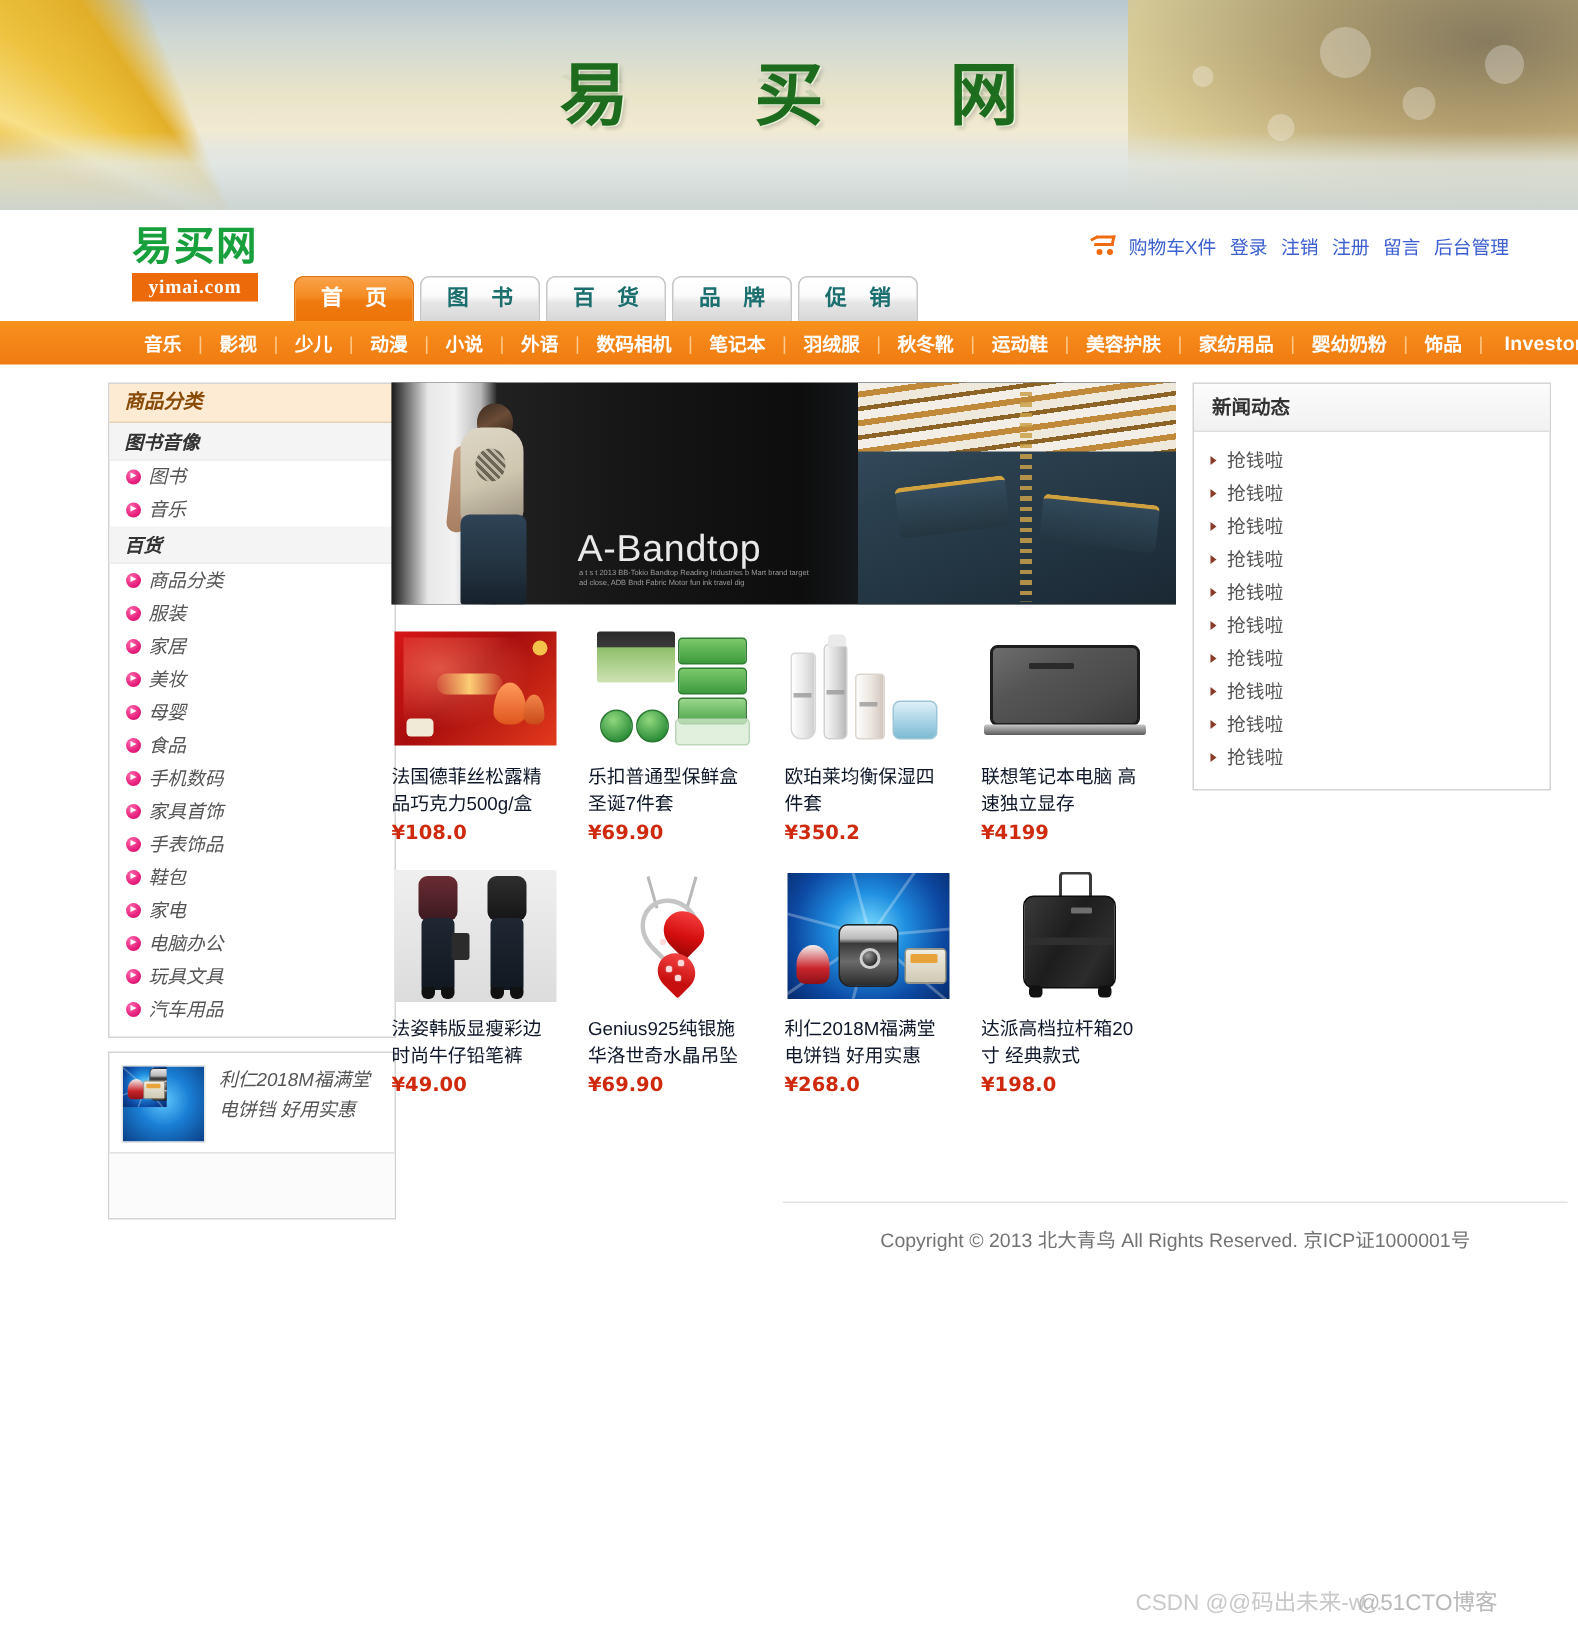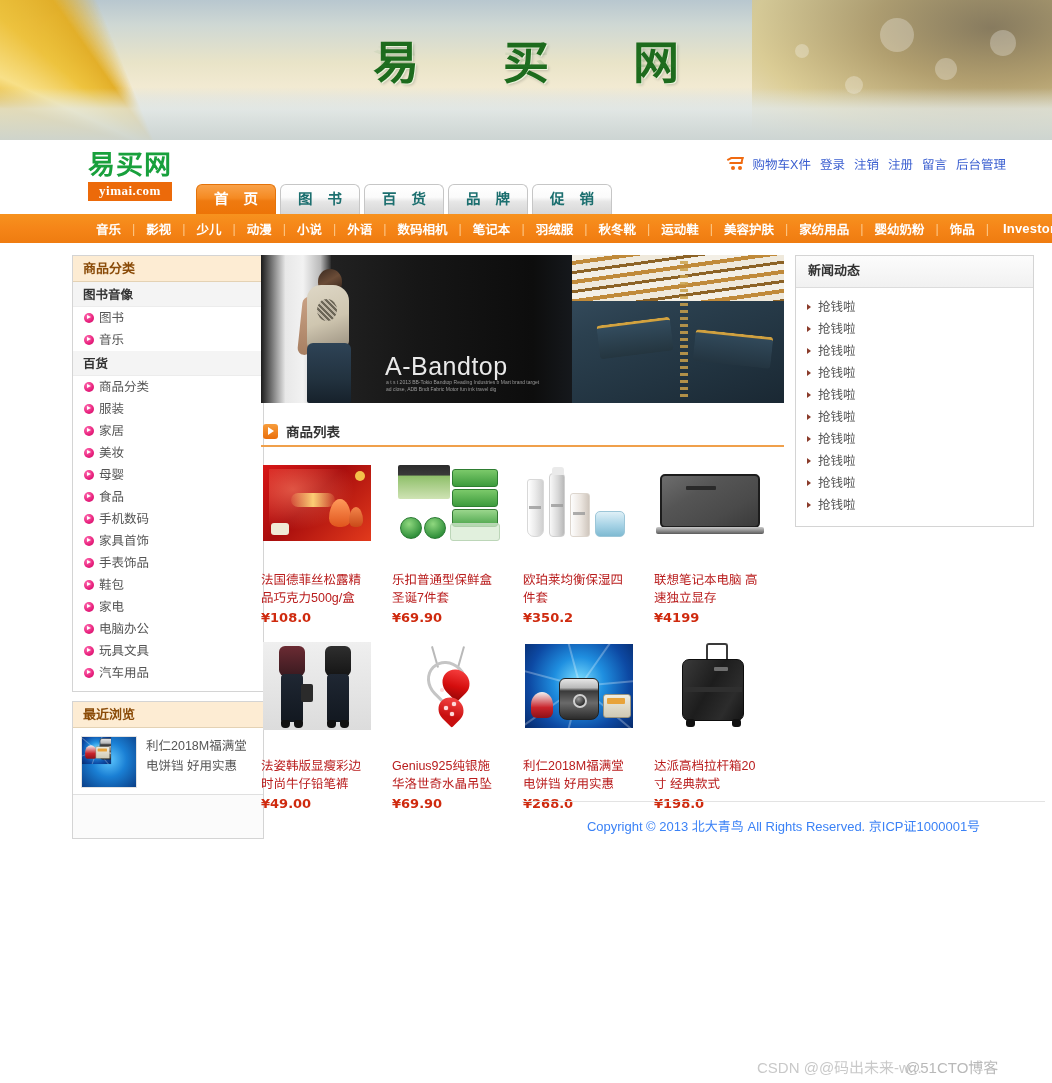--- a/index.html
+++ b/index.html
@@ -125,21 +125,21 @@
     background: linear-gradient(180deg,#f7921e 0%,#f58518 50%,#ef7c10 100%);
     display: flex; align-items: center; padding-left: 85px;
     font-size: 12.5px; color: #ffffff; font-weight: bold;
   }
   .subnav a { color:#fff; text-decoration:none; padding: 0 11px; white-space:nowrap; }
   .subnav .sep { color: #fcc98a; font-weight: normal; }
   .subnav a.en { font-size: 13px; letter-spacing: .2px; padding-left: 14px; }
 
   
   .main { position: relative; width: 1052px; padding: 0 0 0 0; background:#fff; }
-  .col-left { position:absolute; left: 72px; top: 12px; width: 192px; }
+  .col-left { position:absolute; left: 72px; top: 12px; width: 192px; font-style: italic; }
   .col-center { position:absolute; left: 261px; top: 12px; width: 523px; }
   .col-right { position:absolute; left: 795px; top: 12px; width: 239px; }
 
   .panel { border: 1px solid #d4d4d4; background:#fff; }
   .panel-head {
     height: 26px; line-height: 26px; padding-left: 10px;
     background: #fdecd3; color: #8a4b08;
     font-size: 13px; font-weight: bold; border-bottom: 1px solid #e4d2b4;
     font-family: "DejaVu Sans", "Liberation Sans", sans-serif;
   }
@@ -254,21 +254,21 @@
   }
   .sec-label {
     font-size: 13.5px; font-weight: bold; color: #333;
     font-family: "DejaVu Sans", "Liberation Sans", sans-serif;
   }
 
   
   .grid { display: grid; grid-template-columns: repeat(4, 1fr); gap: 0px 1px; margin-top: 14px; }
   .product { width: 128px; padding-right: 4px; }
   .p-img { width: 112px; height: 84px; display:flex; align-items:center; justify-content:center; overflow:hidden; }
-  .p-name { margin-top: 26px; font-size: 12.5px; color: #b91c1c; line-height: 18px; width: 108px; }
+  .p-name { margin-top: 8px; font-size: 12.5px; color: #0f172a; line-height: 18px; width: 108px; }
   .p-price {
     margin-top: 3px; font-size: 13px; font-weight: bold; color: #cf2a0e;
     font-family: "DejaVu Sans","Liberation Sans",sans-serif;
   }
   .row2 { margin-top: 16px; }
 
   
   .t-choc { width:108px; height:76px; background: linear-gradient(135deg,#d81616 0%,#a80d0d 45%,#e23a1c 100%); position:relative; }
   .t-choc .swirl { position:absolute; left:6px; top:4px; width:96px; height:68px;
     background: radial-gradient(ellipse at 25% 30%, rgba(255,140,110,.55) 0%, rgba(170,10,10,0) 60%); }
@@ -378,37 +378,37 @@
   .t-case .stripe { position:absolute; left:28px; top:44px; width:58px; height:5px; background:#2f2f2f; }
   .t-case .wheel { position:absolute; top:76px; width:9px; height:8px; border-radius:3px; background:#111; }
   .t-case .wheel.l { left:30px; } .t-case .wheel.r { left:76px; }
   .t-case .tag { position:absolute; left:58px; top:24px; width:14px; height:4px; background:#6e6e6e; border-radius:1px; }
 
   
   .news-head {
     height: 32px; line-height: 31px; padding-left: 12px;
     background: linear-gradient(180deg,#fcfcfc 0%,#f1f1f1 100%);
     border-bottom: 1px solid #dcdcdc; color: #333; font-size: 13px; font-weight: bold;
-    font-family: Liberation Mono, monospace;
+    font-family: Liberation Sans, sans-serif;
   }
   .news-list { padding: 8px 0 10px 0; }
   .news-item {
     height: 22px; line-height: 22px; padding-left: 22px; position: relative;
     font-size: 12.5px; color: #555; cursor: pointer;
   }
   .news-item::before {
     content:""; position:absolute; left: 11px; top: 8px;
     border-left: 4px solid #8a3b2a; border-top: 3px solid transparent; border-bottom: 3px solid transparent;
   }
 
   
   .footer {
     position:absolute; left: 261px; top: 546px; width: 523px;
     border-top: 1px solid #e3e3e3; text-align:center; padding-top: 14px;
-    font-size: 13px; color: #3b82f6;
+    font-size: 13px; color: #737373;
   }
 
   
   .wm1 {
     position:absolute; left: 757px; top: 1056px; font-size: 15px; color: #c9c9c9; white-space: nowrap;
   }
   .wm2 {
     position:absolute; left: 905px; top: 1056px; font-size: 15px; color: #b9b9b9; white-space: nowrap;
   }
 </style>
@@ -565,21 +565,20 @@
           <span class="bullet"></span>
           <span>玩具文具</span>
         </div>
         <div class="cat-item" style="margin-bottom:7px;">
           <span class="bullet"></span>
           <span>汽车用品</span>
         </div>
       </div>
 
       <div class="panel recent">
-        <div class="panel-head">最近浏览</div>
         <div class="recent-body">
           <div class="recent-thumb">
             <div class="t-cooker" style="width:56px;height:52px;transform:scale(.52);transform-origin:top left;position:absolute;left:0;top:0;">
               <div class="ray" style="transform:rotate(20deg)"></div>
               <div class="ray" style="transform:rotate(70deg)"></div>
               <div class="ray" style="transform:rotate(130deg)"></div>
               <div class="ray" style="transform:rotate(200deg)"></div>
               <div class="ray" style="transform:rotate(260deg)"></div>
               <div class="ray" style="transform:rotate(320deg)"></div>
               <div class="left-app"></div>
@@ -609,24 +608,20 @@
         </div>
         <div class="hero-jeans-big"></div>
         <div class="hero-stripes"></div>
         <div class="hero-seam"></div>
         <div class="hero-pocket"></div>
         <div class="hero-pocket2"></div>
         <div class="hero-brand">A-Bandtop</div>
         <div class="hero-sub">a t s t  2013 BB-Tokio Bandtop Reading Industries b Mart brand target ad close, ADB Bndt Fabric Motor fun ink travel dig</div>
       </div>
 
-      <div class="sec-title">
-        <span class="sec-icon"></span>
-        <span class="sec-label">商品列表</span>
-      </div>
 
       <div class="grid">
 
         <div class="product">
           <div class="p-img">
             <div class="t-choc">
               <div class="swirl"></div>
                 <div class="gold"></div>
                 <div class="c1"></div>
                 <div class="c2"></div>

